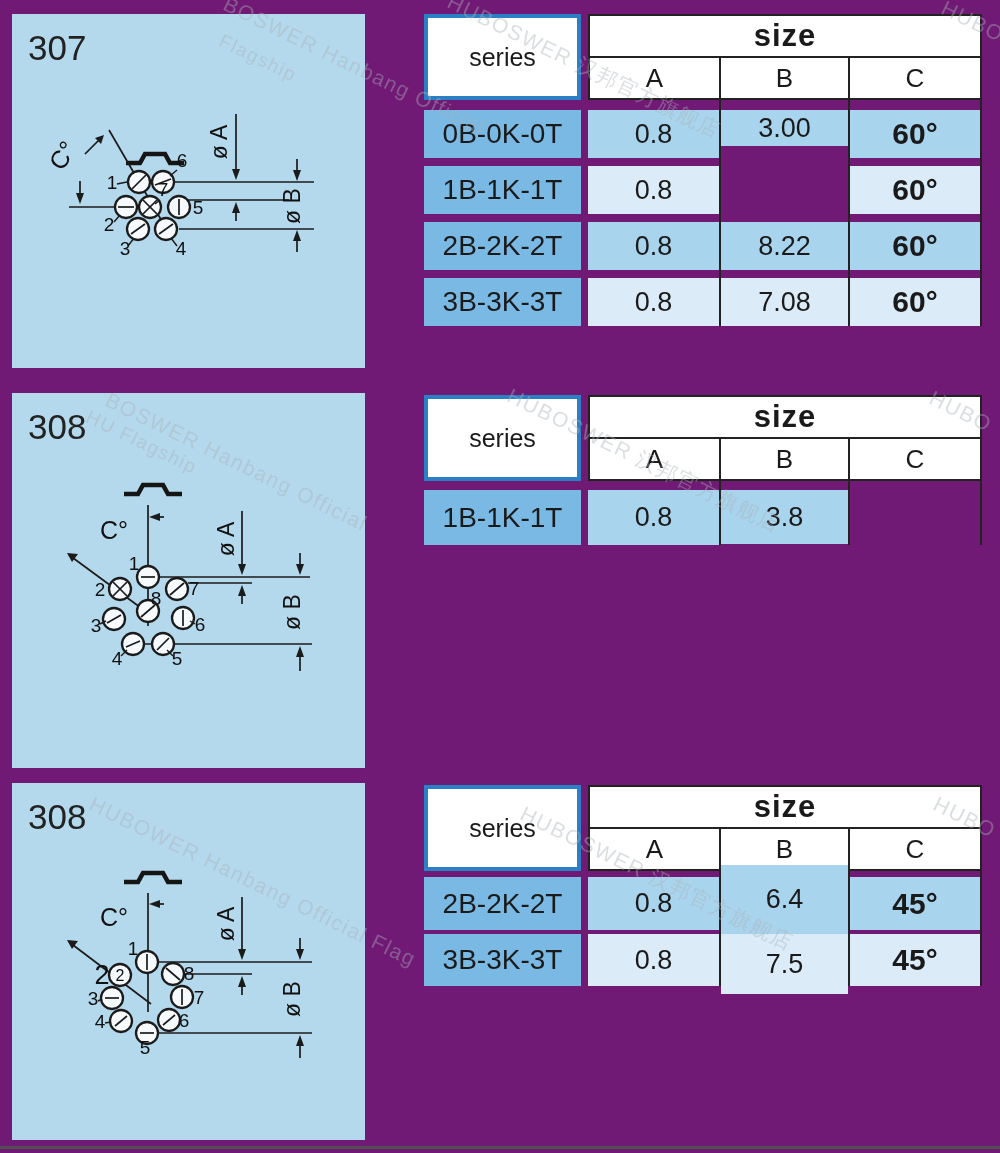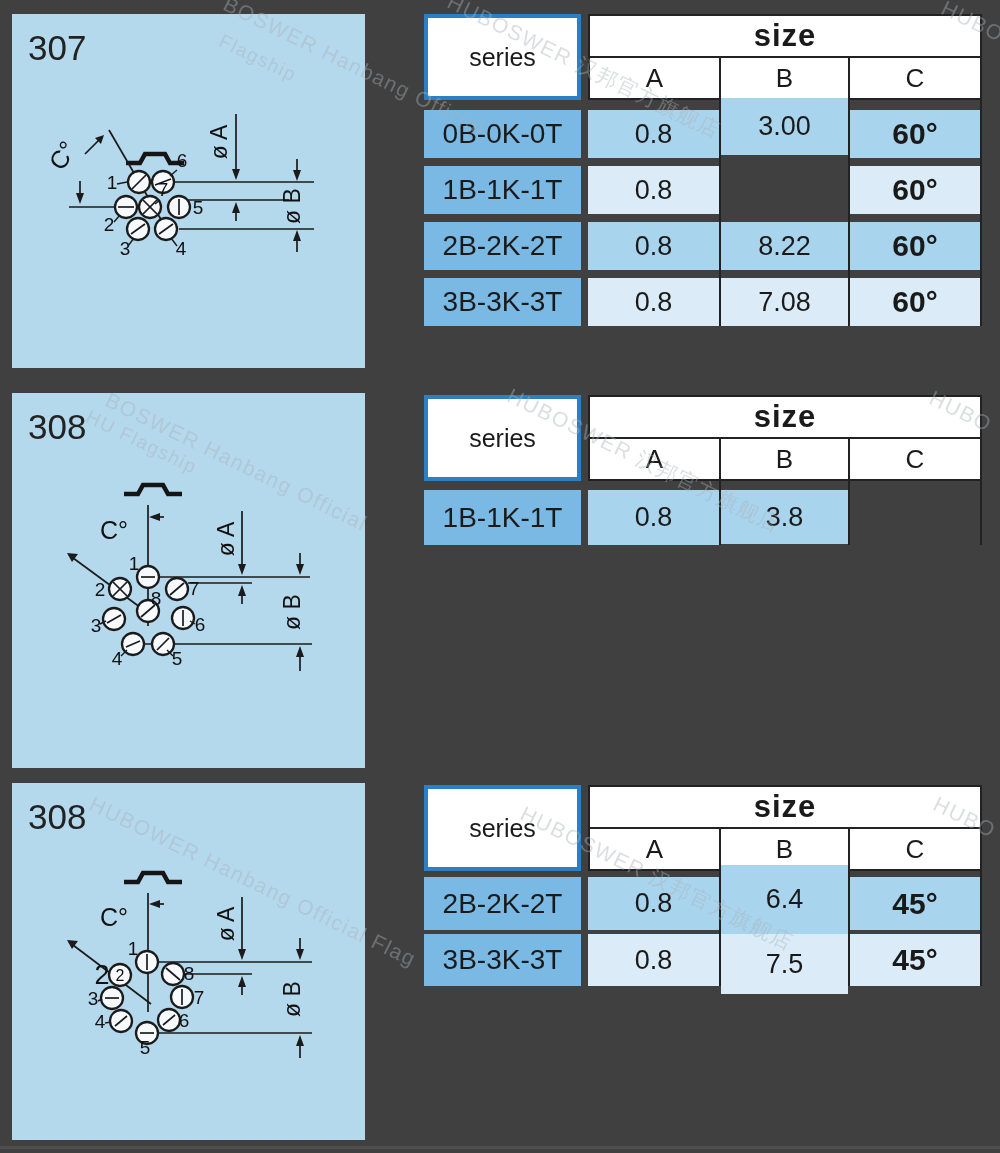--- a/index.html
+++ b/index.html
@@ -1,16 +1,16 @@
 <!DOCTYPE html>
 <html><head>
 <meta charset="utf-8">
 <style>
   html,body{margin:0;padding:0;background:#fff;}
-  .stage{position:relative;width:1000px;height:1153px;background:#404040;overflow:hidden;
+  .stage{position:relative;width:1000px;height:1153px;background:#701a75;overflow:hidden;
          font-family:"Liberation Sans", sans-serif;color:#1a1a1a;text-align:right;}
   
   .panel{position:absolute;left:12px;width:353px;background:#b4d8ec;}
   .panel svg{display:block;}
   
   .dtable{position:absolute;left:424px;width:562px;}
   .series-box{position:absolute;left:0;top:0;width:157px;height:86px;background:#fff;
               border:4px solid #2b80c5;box-sizing:border-box;display:flex;align-items:center;
               justify-content:center;font-size:25px;}
   .size-head{position:absolute;left:164px;top:0;width:394px;height:86px;background:#fff;
@@ -125,21 +125,21 @@
         <div class="size-col col-b">B</div>
         <div class="size-col col-c">C</div>
       </div>
     </div>
     <div class="vline" style="left:295px;height:226px"></div>
     <div class="vline" style="left:424px;height:226px"></div>
     <div class="vline" style="left:556px;height:226px"></div>
 
     <div class="cell series-cell" style="top:96px;height:48px">0B-0K-0T</div>
     <div class="cell a-cell dark" style="top:96px;height:48px">0.8</div>
-    <div class="cell b-cell dark" style="top:84px;height:57px">3.00</div>
+    <div class="cell b-cell dark" style="top:96px;height:36px">3.00</div>
     <div class="cell c-cell dark" style="top:96px;height:48px">60°</div>
 
     <div class="cell series-cell" style="top:152px;height:48px">1B-1K-1T</div>
     <div class="cell a-cell light" style="top:152px;height:48px">0.8</div>
     <div class="cell c-cell light" style="top:152px;height:48px">60°</div>
 
     <div class="cell series-cell" style="top:208px;height:48px">2B-2K-2T</div>
     <div class="cell a-cell dark" style="top:208px;height:48px">0.8</div>
     <div class="cell b-cell dark" style="top:208px;height:48px">8.22</div>
     <div class="cell c-cell dark" style="top:208px;height:48px">60°</div>

